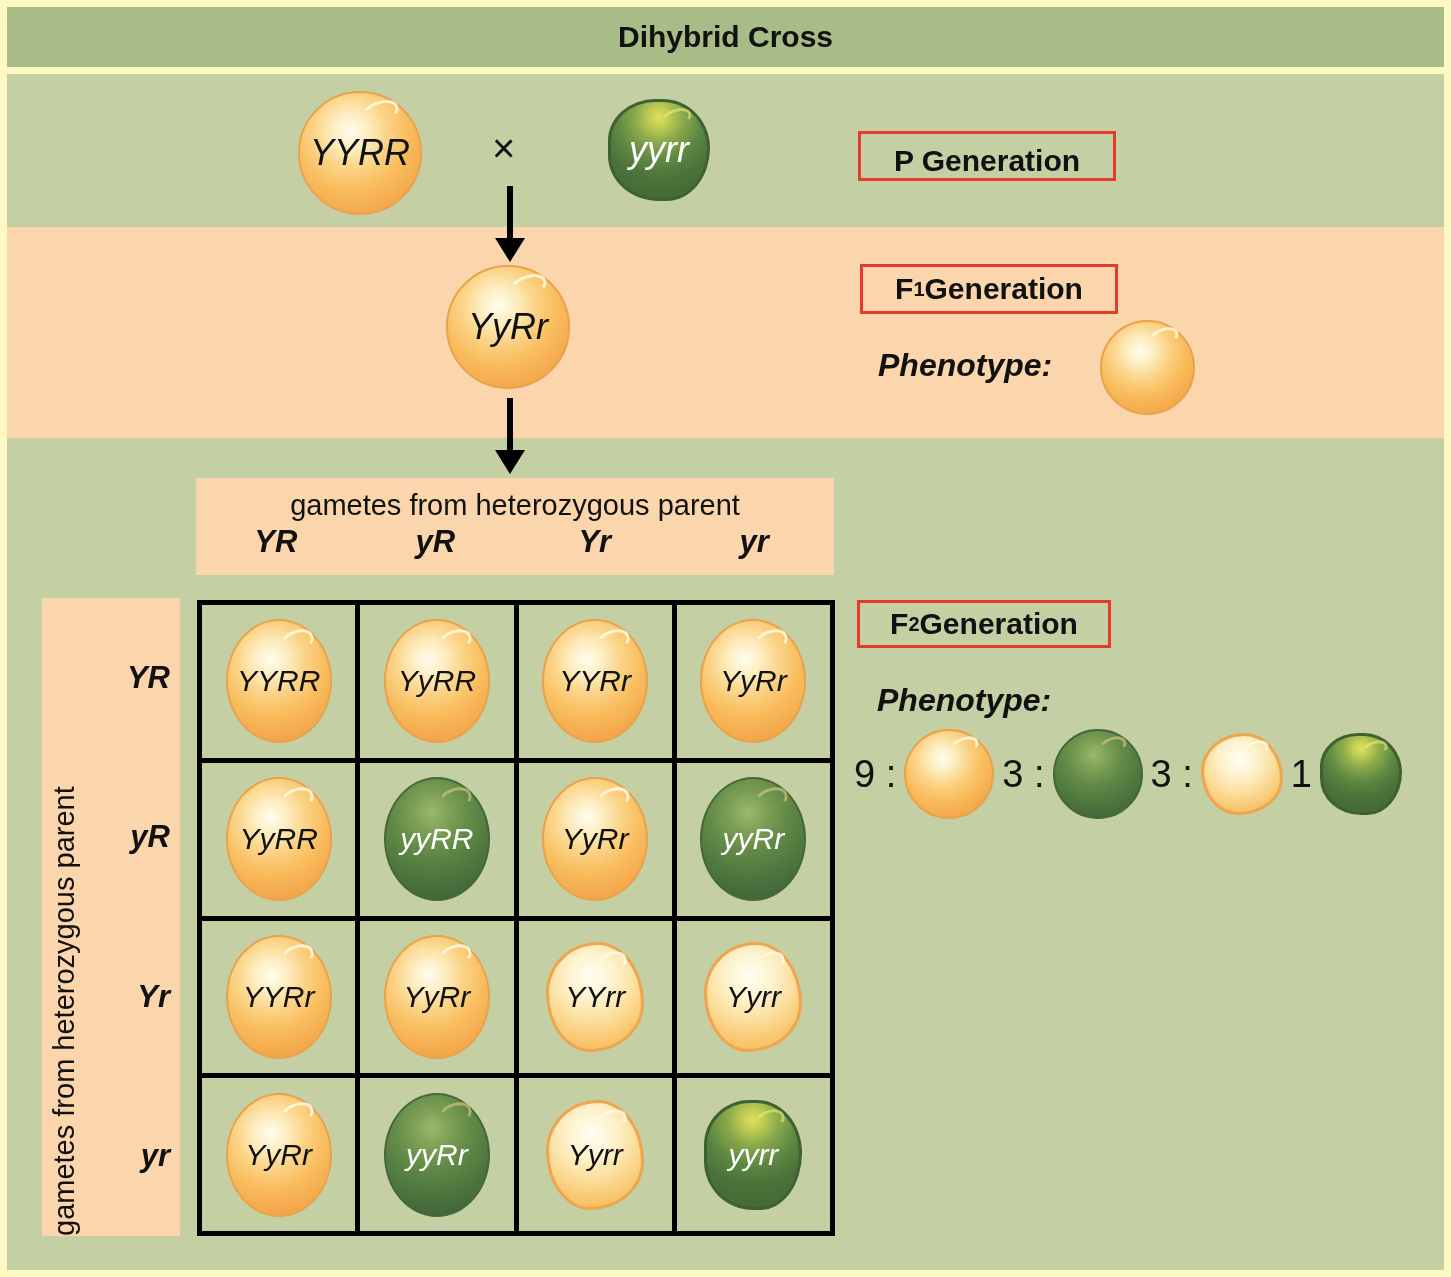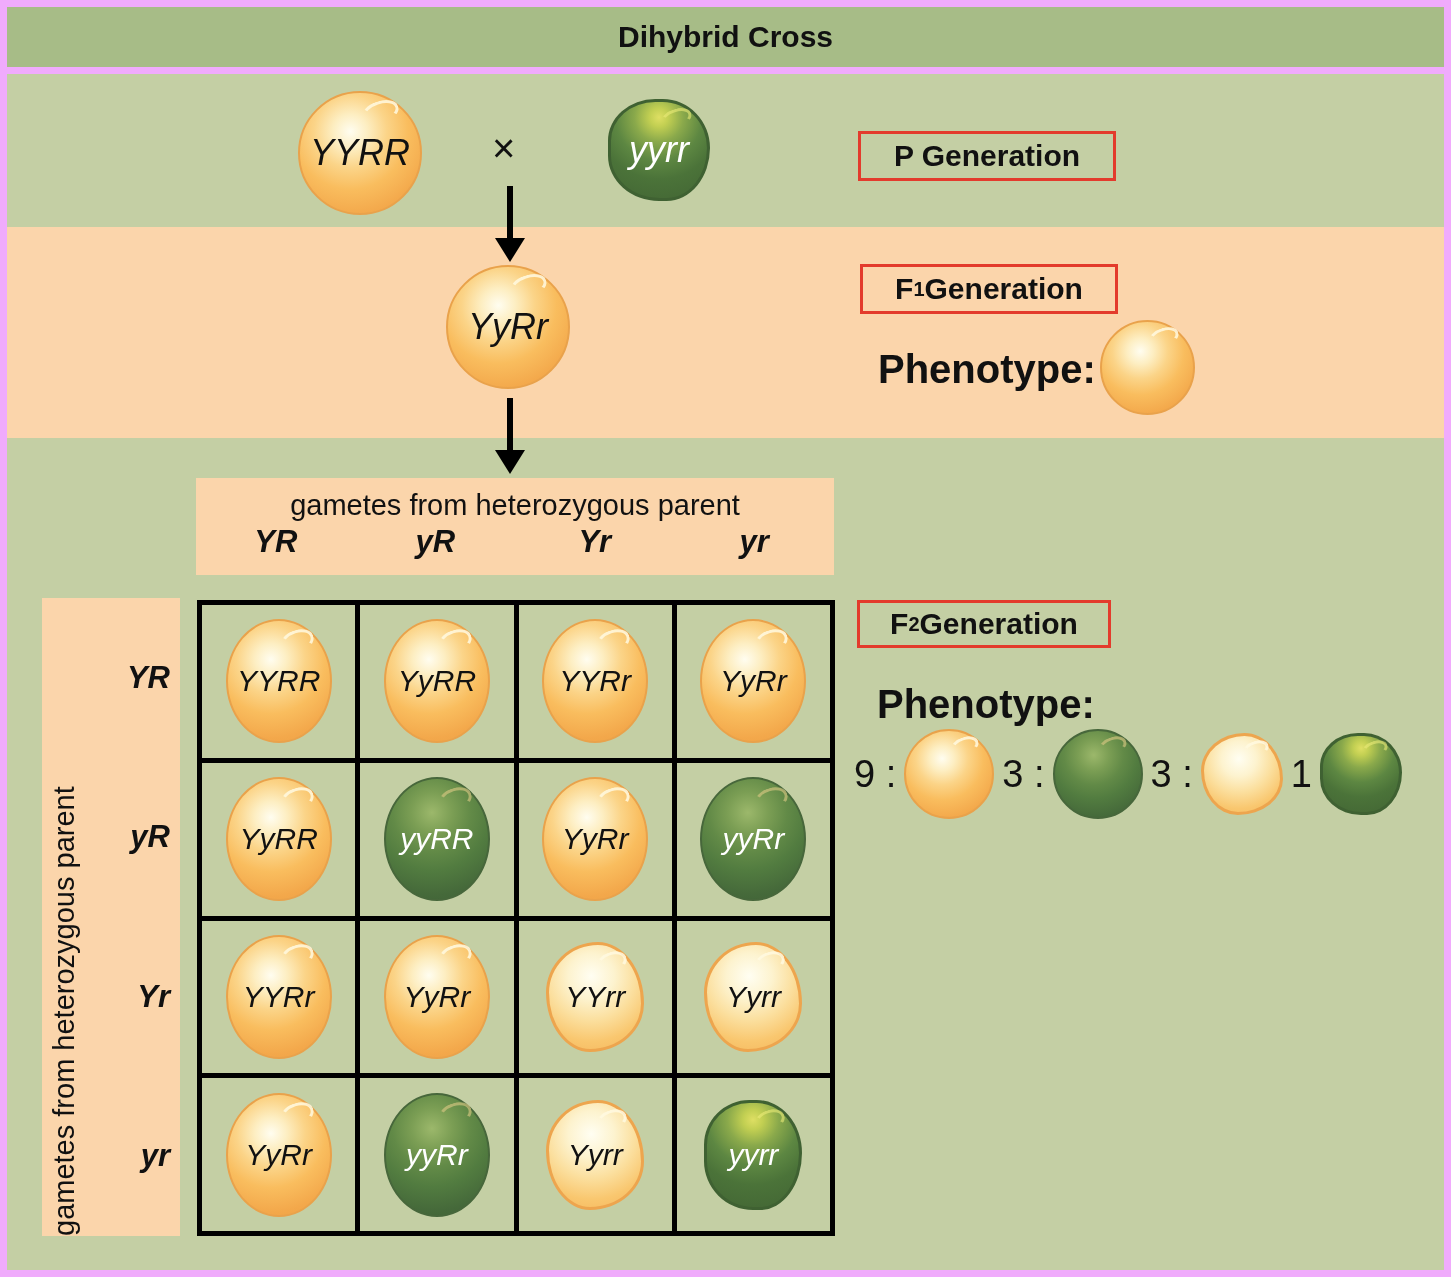--- a/index.html
+++ b/index.html
@@ -2,21 +2,21 @@
 <html><head>
 <meta charset="utf-8">
 <style>
   * { box-sizing: border-box; margin: 0; padding: 0; }
   body {
     margin: 0; width: 1451px; height: 1277px;
     font-family: "Liberation Sans", sans-serif; color: #111;
   }
   #frame {
     position: relative; width: 1451px; height: 1277px;
-    background: #f0abfc; overflow: hidden;
+    background: #fef9c3; overflow: hidden;
   }
   #title-bar {
     position: absolute; left: 7px; top: 7px; width: 1437px; height: 60px;
     background: #a7bc87; display: flex; align-items: center; justify-content: center;
     font-size: 30px; font-weight: bold;
   }
   #body-area {
     position: absolute; left: 7px; top: 74px; width: 1437px; height: 1196px;
     background: #c4cfa4;
   }
@@ -68,21 +68,21 @@
   .red-box sub { font-size: 20px; vertical-align: -6px; }
   
   .arrow-down { position: absolute; width: 30px; }
   .arrow-down .stem { position: absolute; left: 12px; top: 0; width: 6px; background: #000; }
   .arrow-down .head {
     position: absolute; left: 0; width: 0; height: 0;
     border-left: 15px solid transparent; border-right: 15px solid transparent;
     border-top: 24px solid #000;
   }
   #cross-symbol { position: absolute; font-size: 40px; font-weight: 400; }
-  .phenotype-label { position: absolute; font-size: 40px; font-weight: bold; }
+  .phenotype-label { position: absolute; font-size: 32px; font-weight: bold; font-style: italic; }
   
   #gametes-top {
     position: absolute; left: 196px; top: 478px; width: 638px; height: 97px;
     background: #fbd5ab; text-align: center;
   }
   #gametes-top .caption { font-size: 29px; padding-top: 11px; }
   #gamete-col-labels { display: grid; grid-template-columns: repeat(4, 1fr); margin-top: 2px; }
   #gamete-col-labels span { font-size: 31px; font-weight: bold; font-style: italic; }
   
   #gametes-side {
@@ -136,21 +136,21 @@
     <div class="pea-inner">
       <span class="pea-label" style="font-size:36px;">YYRR</span>
     </div>
   </div>
   <div id="cross-symbol" style="left:492px; top:126px;">×</div>
   <div class="pea green-wrinkled" style="left:608px; top:99px; width:102px; height:102px;">
     <div class="pea-inner">
       <span class="pea-label on-green" style="font-size:36px;">yyrr</span>
     </div>
   </div>
-  <div class="red-box" style="left:858px; top:131px; width:258px; height:50px;">
+  <div class="red-box" style="left:858px; top:131px; width:258px; height:50px;align-items:flex-end;">
     <span>P Generation</span>
   </div>
 
   <div class="arrow-down" style="left:495px; top:186px; height:76px;">
     <div class="stem" style="height:54px;"></div>
     <div class="head" style="top:52px;"></div>
   </div>
 
   <div class="pea yellow-round" style="left:446px; top:265px; width:124px; height:124px;">
     <div class="pea-inner">

